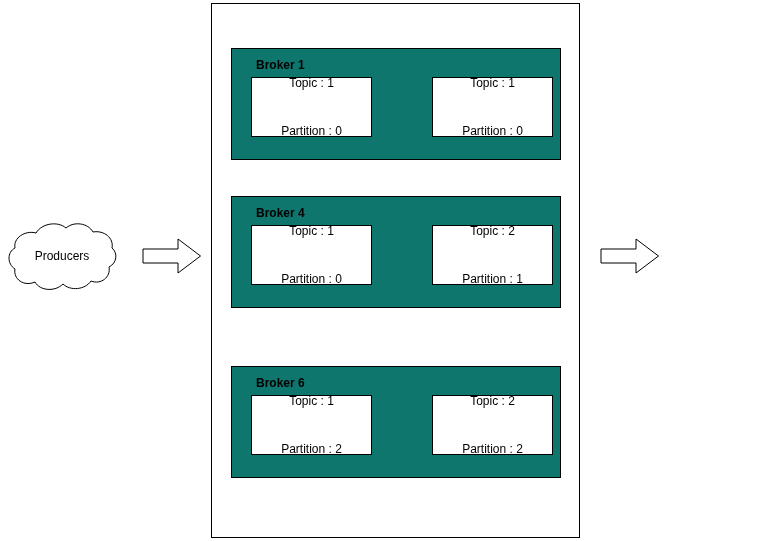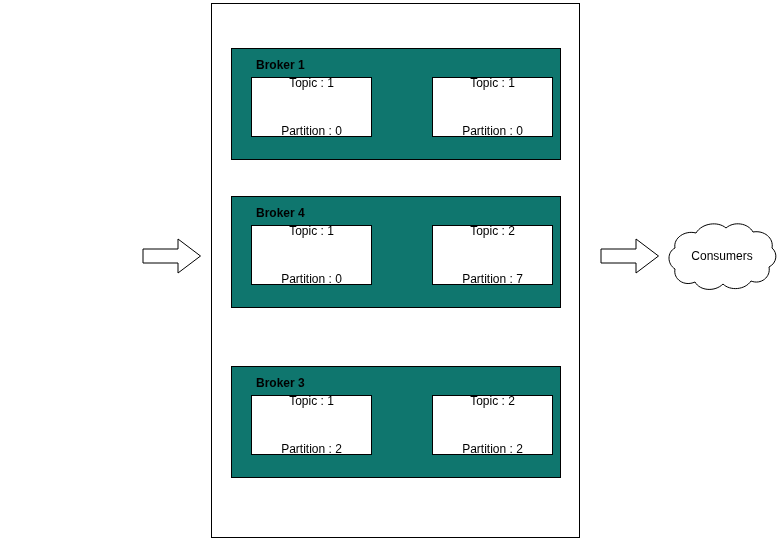--- a/index.html
+++ b/index.html
@@ -109,20 +109,29 @@
   }
   #producer-arrow { left: 142px; }
   #consumer-arrow { left: 600px; }
   .block-arrow svg { display: block; width: 60px; height: 36px; }
 </style>
 </head>
 <body>
 
 <div id="diagram-canvas">
 
+  <div class="cloud" id="producers-cloud">
+    <svg viewBox="0 0 112 74" xmlns="http://www.w3.org/2000/svg">
+      <path d="M30,14 C36,4 52,2 60,9 C68,2 82,4 87,13 C98,11 108,19 106,29
+               C112,34 111,44 103,48 C105,58 95,66 85,62 C79,71 64,72 57,65
+               C49,73 34,72 29,63 C18,68 7,60 9,50 C1,45 1,33 9,29
+               C7,19 19,11 30,14 Z" fill="#ffffff" stroke="#000000" stroke-width="1" stroke-linejoin="round"></path>
+    </svg>
+    <div class="cloud-label">Producers</div>
+  </div>
 
   <div class="block-arrow" id="producer-arrow">
     <svg viewBox="0 0 60 36" xmlns="http://www.w3.org/2000/svg">
       <path d="M1,11 L36,11 L36,1 L58.5,18 L36,35 L36,25 L1,25 Z" fill="#ffffff" stroke="#000000" stroke-width="1" stroke-linejoin="miter"></path>
     </svg>
   </div>
 
   <div class="cluster-box"></div>
 
   <div class="broker-box" id="broker-box-1">
@@ -138,45 +147,36 @@
   </div>
 
   <div class="broker-box" id="broker-box-2">
     <div class="broker-label">Broker 4</div>
     <div class="partition-box left">
       <div class="partition-line">Topic : 1</div>
       <div class="partition-line">Partition : 0</div>
     </div>
     <div class="partition-box right">
       <div class="partition-line">Topic : 2</div>
-      <div class="partition-line">Partition : 7</div>
+      <div class="partition-line">Partition : 1</div>
     </div>
   </div>
 
   <div class="broker-box" id="broker-box-3">
-    <div class="broker-label">Broker 3</div>
+    <div class="broker-label">Broker 6</div>
     <div class="partition-box left">
       <div class="partition-line">Topic : 1</div>
       <div class="partition-line">Partition : 2</div>
     </div>
     <div class="partition-box right">
       <div class="partition-line">Topic : 2</div>
       <div class="partition-line">Partition : 2</div>
     </div>
   </div>
 
   <div class="block-arrow" id="consumer-arrow">
     <svg viewBox="0 0 60 36" xmlns="http://www.w3.org/2000/svg">
       <path d="M1,11 L36,11 L36,1 L58.5,18 L36,35 L36,25 L1,25 Z" fill="#ffffff" stroke="#000000" stroke-width="1" stroke-linejoin="miter"></path>
     </svg>
   </div>
 
-  <div class="cloud" id="consumers-cloud">
-    <svg viewBox="0 0 112 74" xmlns="http://www.w3.org/2000/svg">
-      <path d="M30,14 C36,4 52,2 60,9 C68,2 82,4 87,13 C98,11 108,19 106,29
-               C112,34 111,44 103,48 C105,58 95,66 85,62 C79,71 64,72 57,65
-               C49,73 34,72 29,63 C18,68 7,60 9,50 C1,45 1,33 9,29
-               C7,19 19,11 30,14 Z" fill="#ffffff" stroke="#000000" stroke-width="1" stroke-linejoin="round"></path>
-    </svg>
-    <div class="cloud-label">Consumers</div>
-  </div>
 
 </div>
 
 </body></html>

